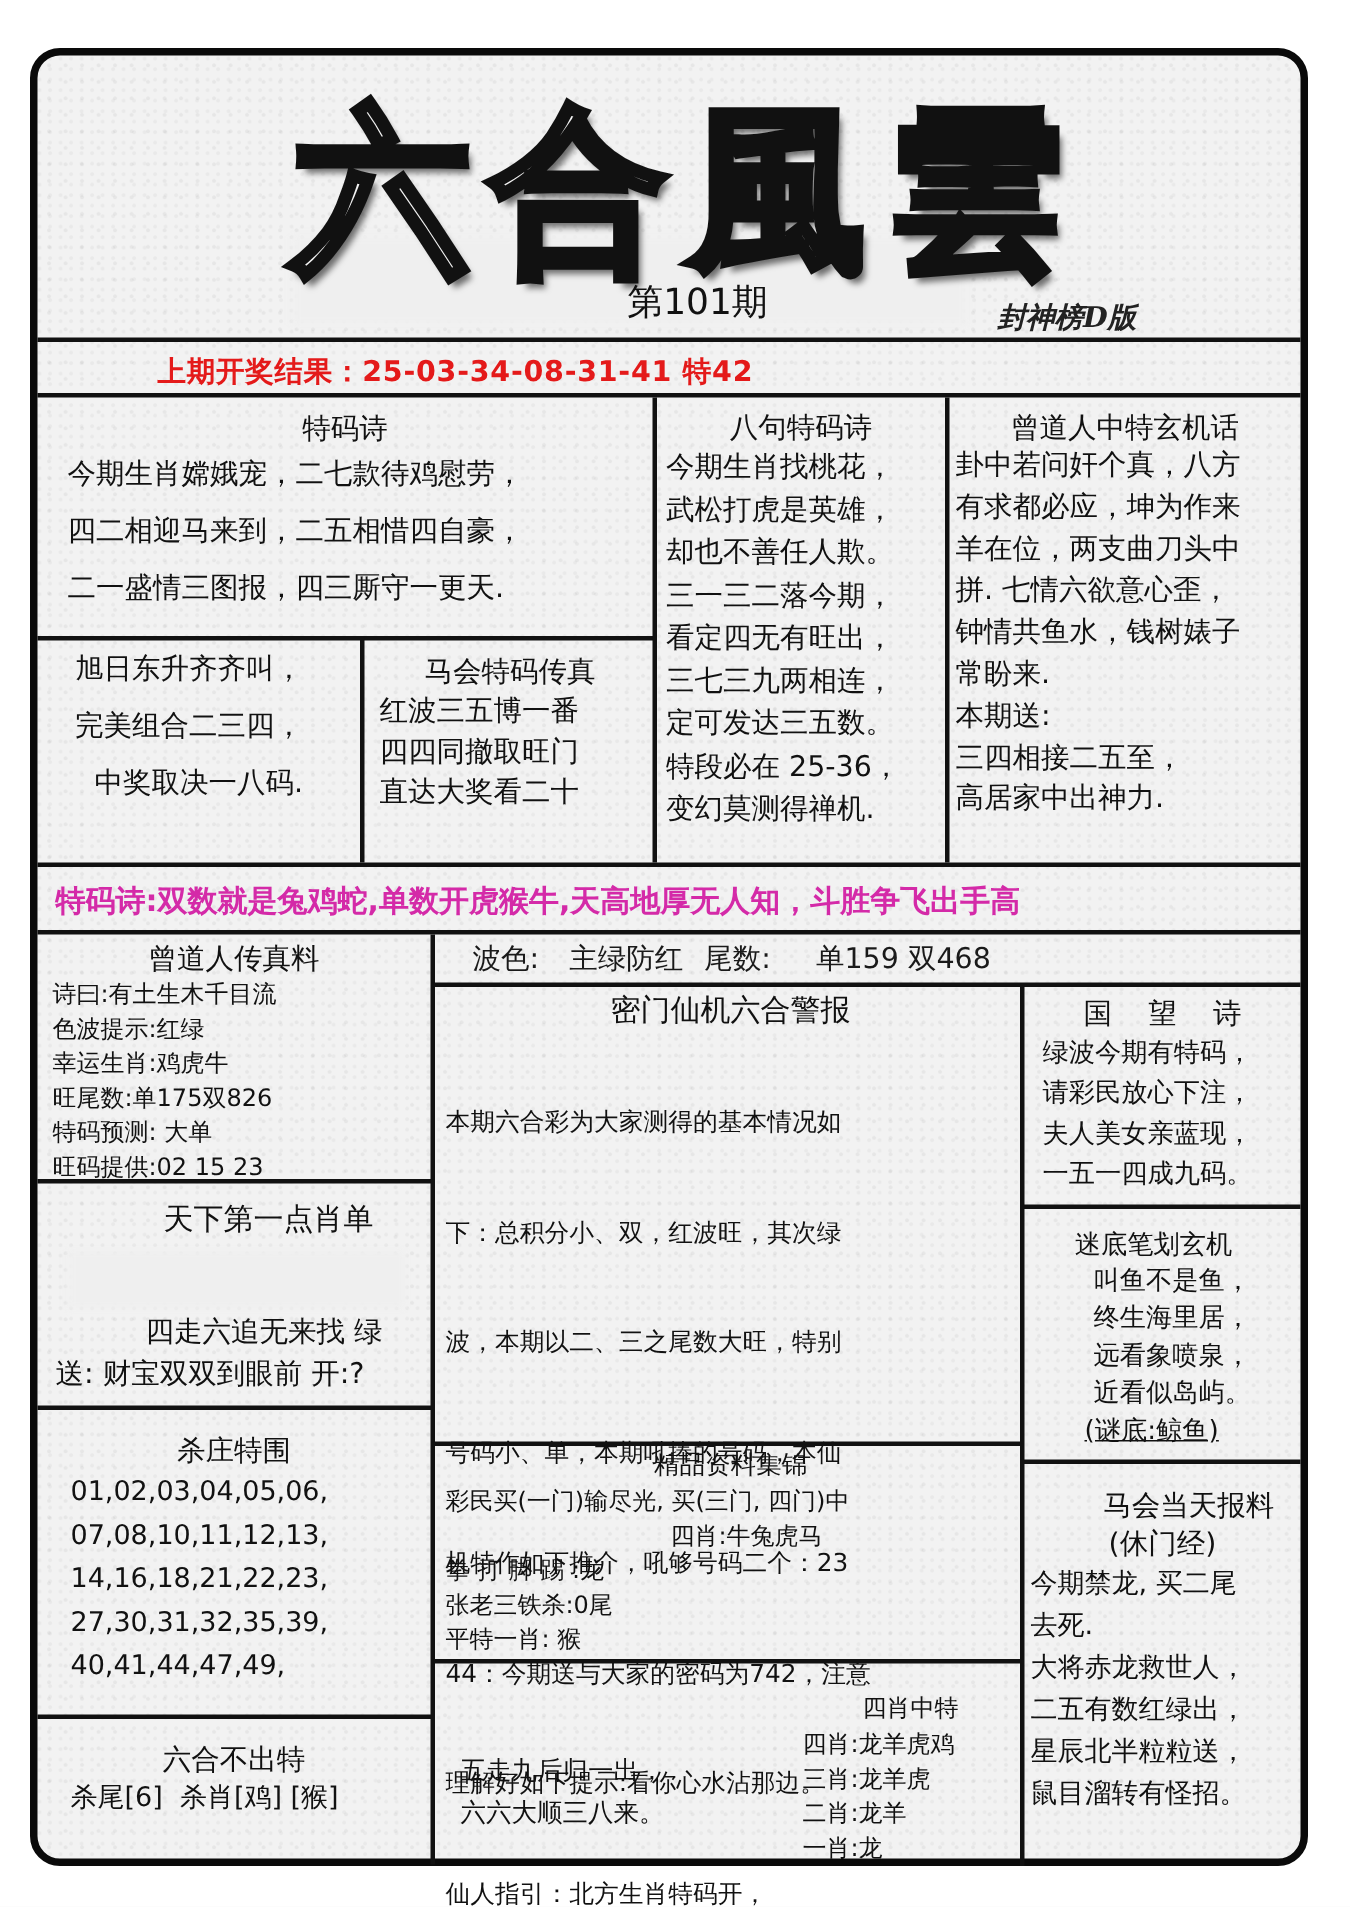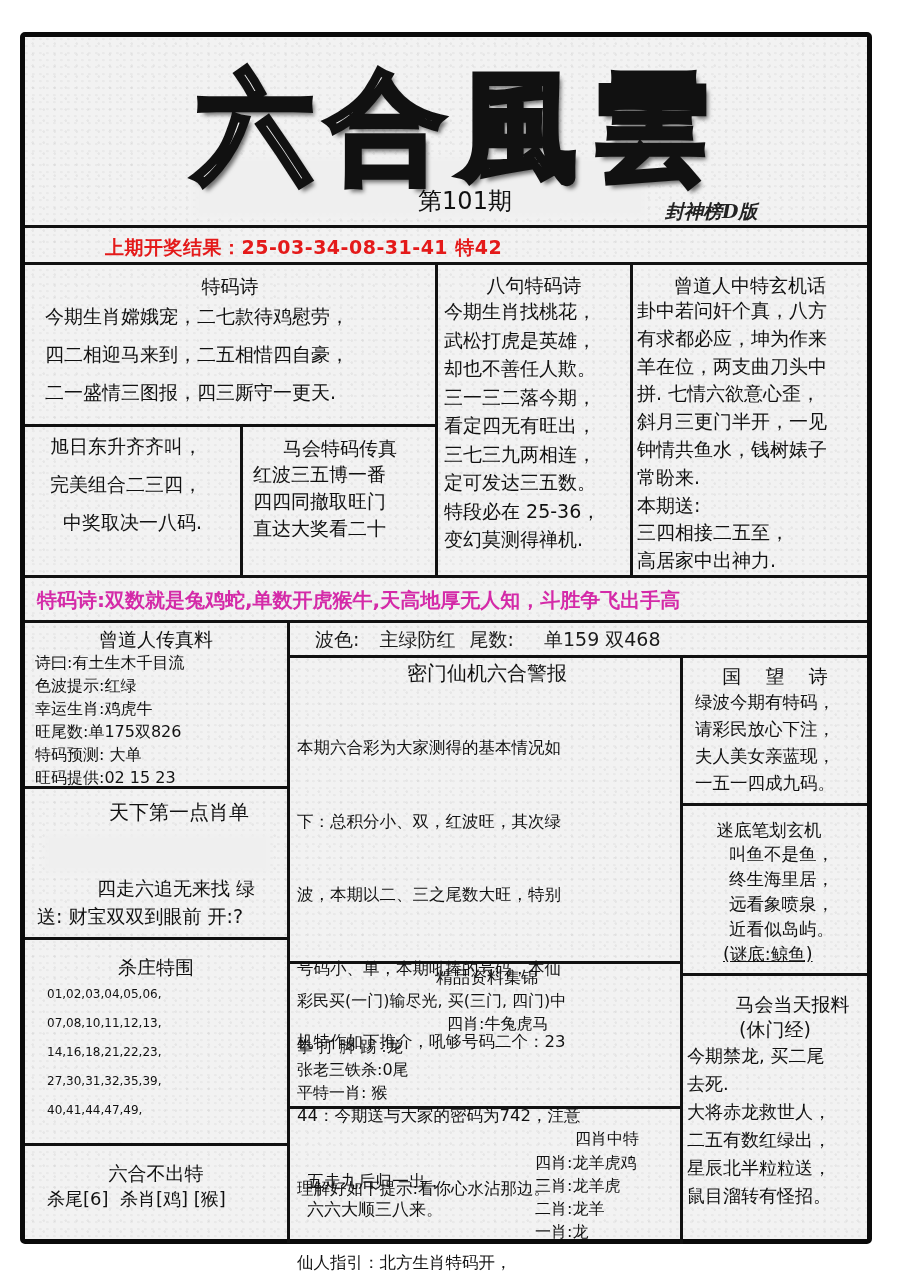--- a/index.html
+++ b/index.html
@@ -1,19 +1,19 @@
 <!DOCTYPE html>
 <html><head>
 <meta charset="utf-8">
 <style>
   html, body { margin: 0; padding: 0; background: #ffffff; }
   body { width: 900px; height: 1271px; position: relative; overflow: hidden;
          font-family: "DejaVu Sans", "Liberation Sans", sans-serif; color: #1a1a1a; }
   .frame { position: absolute; left: 20px; top: 32px; width: 852px; height: 1212px;
-           border: 5px solid #0a0a0a; border-radius: 5px; box-sizing: border-box;
+           border: 5px solid #0a0a0a; border-radius: 20px; box-sizing: border-box;
            background: #f2f2f2;
            background-image:
              radial-gradient(circle at 20% 30%, rgba(0,0,0,0.04) 1px, transparent 1.5px),
              radial-gradient(circle at 70% 60%, rgba(0,0,0,0.05) 1px, transparent 1.5px);
            background-size: 7px 7px, 11px 11px; }
   .abs { position: absolute; box-sizing: border-box; }
   .line-h { position: absolute; height: 3px; background: #111; }
   .line-v { position: absolute; width: 3px; background: #111; }
 
   
@@ -96,21 +96,20 @@
     </div>
   </div>
   <div class="line-v" style="left:605px;top:228px;height:310px;"></div>
   <div class="abs" style="left:608px;top:228px;width:234px;height:310px;overflow:hidden;">
     <div class="sec-title" style="margin-top:8px;line-height:24px;">曾道人中特玄机话</div>
     <div class="txt" style="padding-left:4px;line-height:27.8px;white-space:nowrap;">
       <div>卦中若问奸个真，八方</div>
       <div>有求都必应，坤为作来</div>
       <div>羊在位，两支曲刀头中</div>
       <div>拼. 七情六欲意心歪，</div>
-      <div>斜月三更门半开，一见</div>
       <div>钟情共鱼水，钱树婊子</div>
       <div>常盼来.</div>
       <div>本期送:</div>
       <div>三四相接二五至，</div>
       <div>高居家中出神力.</div>
     </div>
   </div>
 
   <div class="line-h" style="left:0;top:538px;width:842px;"></div>
 
@@ -134,21 +133,21 @@
   <div class="abs" style="left:0;top:749px;width:308px;height:150px;">
     <div class="sec-title" style="margin-top:12px;line-height:28px;font-size:20px;">天下第一点肖单</div>
     <div class="abs blur-patch" style="left:20px;top:48px;width:225px;height:38px;"></div>
     <div class="txt" style="position:absolute;left:72px;top:88px;line-height:28px;white-space:nowrap;">四走六追无来找 绿</div>
     <div class="txt" style="position:absolute;left:12px;top:116px;line-height:28px;white-space:nowrap;">送: 财宝双双到眼前 开:?</div>
   </div>
   <div class="line-h" style="left:0;top:900px;width:264px;"></div>
 
   <div class="abs" style="left:0;top:903px;width:262px;height:205px;">
     <div class="sec-title" style="margin-top:14px;line-height:26px;">杀庄特围</div>
-    <div class="txt" style="padding-left:22px;line-height:29px;font-size:12px;">
+    <div class="txt" style="padding-left:22px;line-height:29px;font-size:18px;">
       <div>01,02,03,04,05,06,</div>
       <div>07,08,10,11,12,13,</div>
       <div>14,16,18,21,22,23,</div>
       <div>27,30,31,32,35,39,</div>
       <div>40,41,44,47,49,</div>
     </div>
   </div>
   <div class="line-h" style="left:0;top:1106px;width:264px;"></div>
 
   <div class="abs" style="left:0;top:1109px;width:262px;height:90px;">

